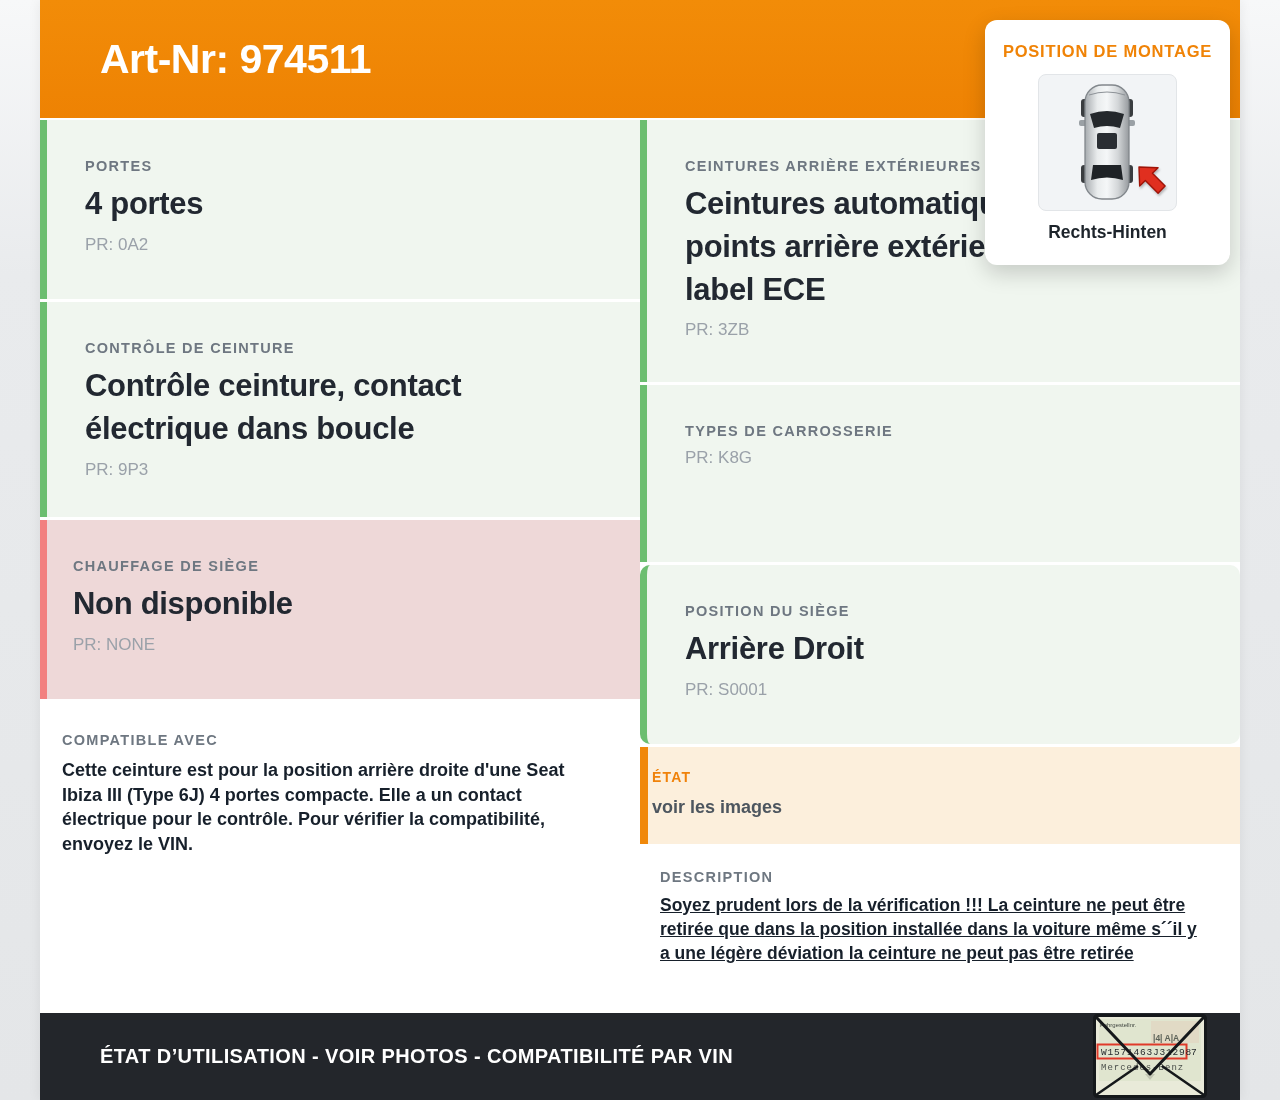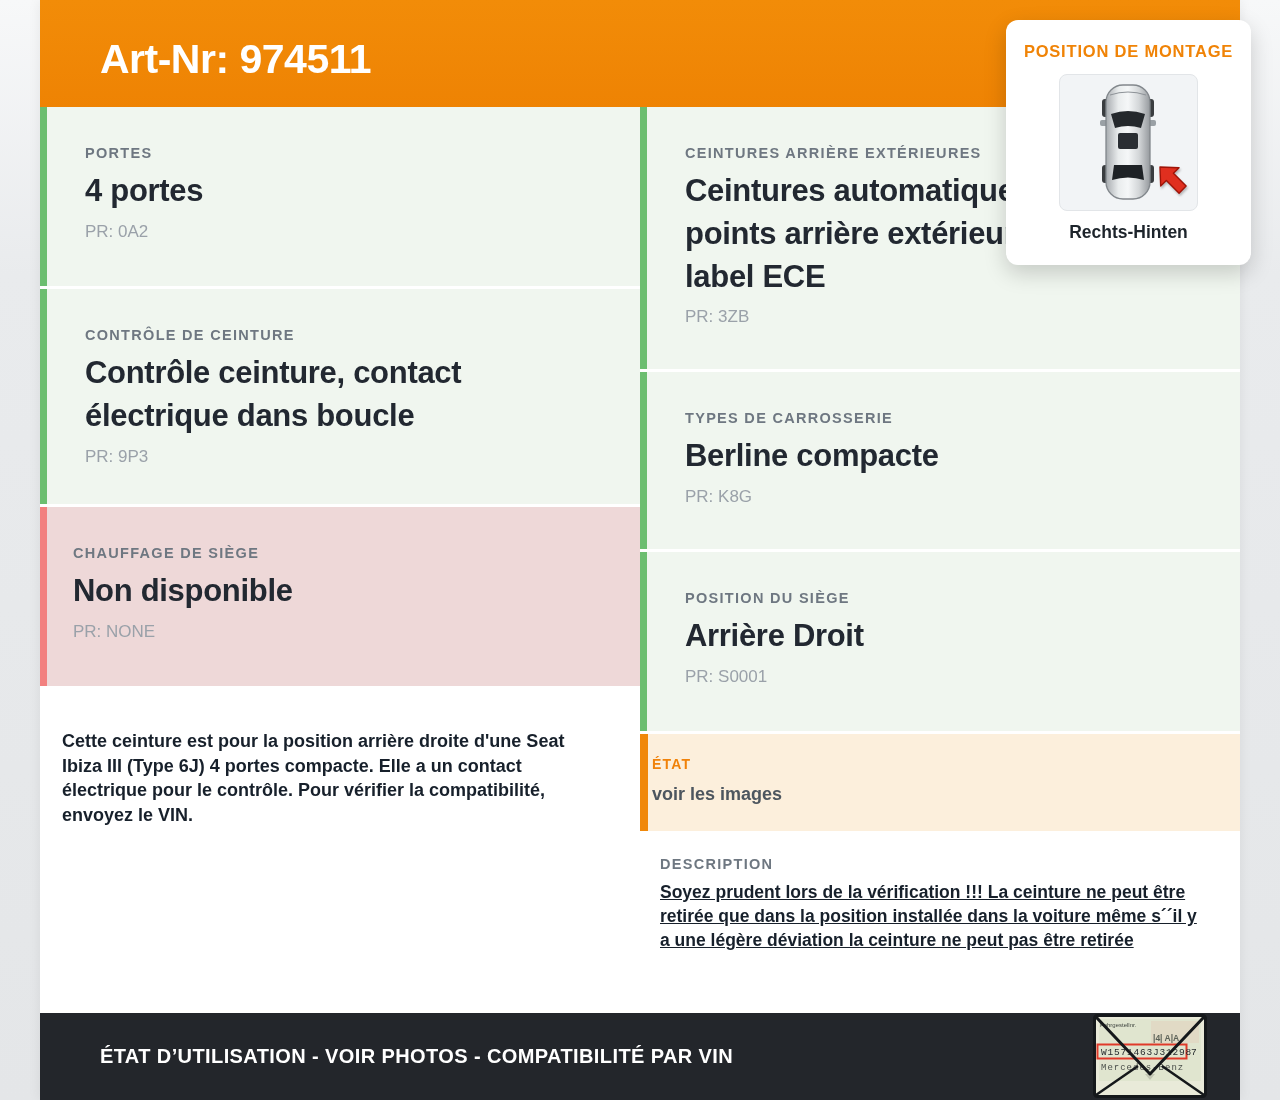--- a/index.html
+++ b/index.html
@@ -6,42 +6,42 @@
   body{
     font-family:"Liberation Sans","DejaVu Sans",sans-serif;
     background:linear-gradient(180deg,#f7f8f9 0%,#e9ebed 25%,#e4e6e8 100%);
   }
   .page{position:relative;width:1280px;height:1100px;}
   .content{position:absolute;left:40px;top:0;width:1200px;height:1100px;background:#ffffff;box-shadow:0 0 12px rgba(0,0,0,.07);}
   
   .header{position:absolute;left:0;top:0;width:1200px;height:118px;background:linear-gradient(180deg,#f28c08 0%,#ee8203 100%);display:flex;align-items:center;box-sizing:border-box;padding-left:60px;}
   .header h1{margin:0;font-size:41px;font-weight:bold;color:#ffffff;letter-spacing:-0.5px;}
   
-  .col{position:absolute;top:107px;width:600px;display:flex;flex-direction:column;gap:3px;}
+  .col{position:absolute;top:120px;width:600px;display:flex;flex-direction:column;gap:3px;}
   .col-left{left:0;}
   .col-right{left:600px;}
   .card{box-sizing:border-box;padding:38px 28px 0 38px;}
   .v-green{background:#f0f6ef;border-left:7px solid #6cbe70;}
   .v-red{background:#eed8d8;border-left:7px solid #f2807f;}
   .v-orange{background:#fcefdc;border-left:8px solid #f0880a;padding:22px 24px 0 4px;}
   .v-plain{background:#ffffff;padding:30px 28px 0 22px;}
   .v-plain2{background:#ffffff;padding:22px 28px 0 20px;}
   .card-label{font-size:14.5px;font-weight:bold;color:#6e7781;letter-spacing:1.3px;}
   .card-value{font-size:31px;font-weight:bold;color:#222831;margin-top:9px;line-height:1.38;letter-spacing:-0.3px;}
   .narrow{max-width:450px;}
   .card-pr{font-size:17px;color:#9aa1a9;margin-top:9px;}
   .body-text{font-size:18px;font-weight:bold;color:#17202b;line-height:1.37;margin-top:10px;max-width:545px;}
   .desc-text{font-size:17.5px;font-weight:bold;color:#17202b;line-height:1.38;margin-top:8px;max-width:545px;text-decoration:underline;}
   .etat-label{font-size:14px;font-weight:bold;color:#f0820a;letter-spacing:1.2px;}
   .etat-value{font-size:18px;font-weight:bold;color:#4d565f;margin-top:12px;}
   
   .footer{position:absolute;left:0;top:1013px;width:1200px;height:87px;background:#23262b;display:flex;align-items:center;box-sizing:border-box;padding-left:60px;}
   .footer-text{color:#ffffff;font-size:20px;font-weight:bold;letter-spacing:0.4px;}
   
-  .mount-card{position:absolute;left:945px;top:20px;width:245px;height:245px;background:#ffffff;border-radius:12px;box-shadow:0 8px 22px rgba(0,0,0,.18);z-index:10;text-align:center;box-sizing:border-box;margin-left:21px;}
+  .mount-card{position:absolute;left:945px;top:20px;width:245px;height:245px;background:#ffffff;border-radius:12px;box-shadow:0 8px 22px rgba(0,0,0,.18);z-index:10;text-align:center;box-sizing:border-box;}
   .mount-title{font-size:16.5px;font-weight:bold;color:#f08306;letter-spacing:0.8px;margin-top:22px;}
   .car-box{position:relative;width:137px;height:135px;margin:13px auto 0 auto;background:#f2f4f6;border:1px solid #e2e5e8;border-radius:8px;}
   .car-box svg.car{position:absolute;left:38px;top:8px;}
   .arrow-wrap{position:absolute;right:4px;bottom:6px;filter:drop-shadow(1px 2px 1px rgba(0,0,0,.25));}
   .mount-pos-label{font-size:17.5px;font-weight:bold;color:#1d242b;margin-top:11px;}
   
   .vin-img{position:absolute;left:1053px;top:1014px;width:114px;height:84px;z-index:11;}
   .mono{font-family:"Liberation Mono","DejaVu Sans Mono",monospace;}
 </style>
 </head>
@@ -64,36 +64,36 @@
         <div class="card-label">CONTRÔLE DE CEINTURE</div>
         <div class="card-value">Contrôle ceinture, contact électrique dans boucle</div>
         <div class="card-pr">PR: 9P3</div>
       </div>
       <div class="card v-red" style="height:179px;padding-left:26px;">
         <div class="card-label">CHAUFFAGE DE SIÈGE</div>
         <div class="card-value">Non disponible</div>
         <div class="card-pr">PR: NONE</div>
       </div>
       <div class="card v-plain" style="height:310px;">
+        <div class="card-label">COMPATIBLE AVEC</div>
         <div class="body-text">Cette ceinture est pour la position arrière droite d'une Seat Ibiza III (Type 6J) 4 portes compacte. Elle a un contact électrique pour le contrôle. Pour vérifier la compatibilité, envoyez le VIN.</div>
       </div>
     </div>
 
     <div class="col col-right">
       <div class="card v-green" style="height:262px;">
         <div class="card-label">CEINTURES ARRIÈRE EXTÉRIEURES</div>
         <div class="card-value narrow">Ceintures automatiques 3 points arrière extérieures avec label ECE</div>
         <div class="card-pr">PR: 3ZB</div>
       </div>
       <div class="card v-green" style="height:177px;">
         <div class="card-label">TYPES DE CARROSSERIE</div>
-        <div class="card-value">Berline compacte</div>
         <div class="card-pr">PR: K8G</div>
       </div>
-      <div class="card v-green" style="height:179px;">
+      <div class="card v-green" style="height:179px;border-radius:10px;">
         <div class="card-label">POSITION DU SIÈGE</div>
         <div class="card-value">Arrière Droit</div>
         <div class="card-pr">PR: S0001</div>
       </div>
       <div class="card v-orange" style="height:97px;">
         <div class="etat-label">ÉTAT</div>
         <div class="etat-value">voir les images</div>
       </div>
       <div class="card v-plain2" style="height:165px;">
         <div class="card-label">DESCRIPTION</div>

